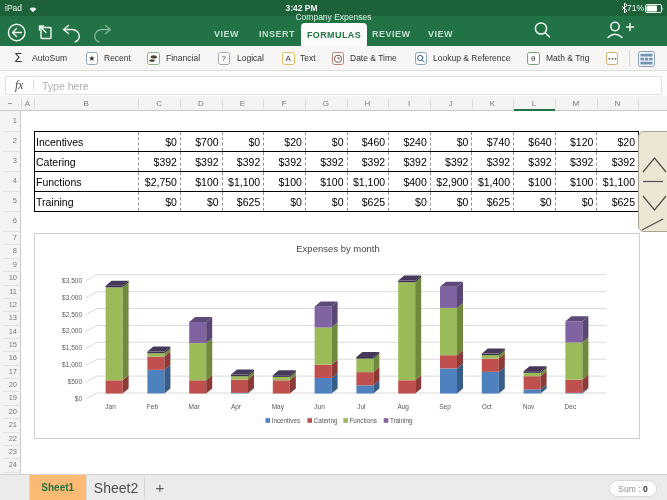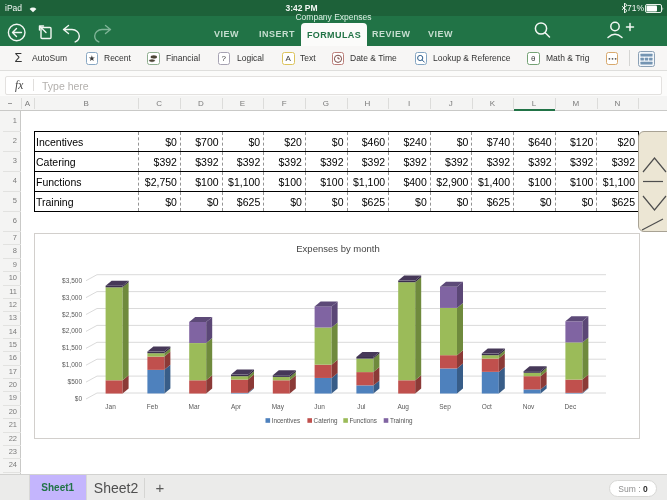--- a/index.html
+++ b/index.html
@@ -36,21 +36,21 @@
 #xtable td { height:20px; padding:0 3px 0 1px; border-top:1px solid #000; border-left:1px dashed #949494; text-align:right; white-space:nowrap; overflow:hidden; }
 #xtable td.lab { text-align:left; }
 #xtable td.b { font-weight:bold; }
 #xtable { border:1.5px solid #000; }
 #xtable tr:first-child td { border-top:none; }
 #xtable td:first-child { border-left:none; }
 
 #rpanel { left:637.5px; top:131px; width:36px; height:101px; background:#ece6d4; border:1px solid #a8a294; border-radius:6px 0 0 6px; }
 
 #bbar { left:0; top:474px; width:667px; height:26px; background:#ebebea; border-top:1px solid #d2d2d0; }
-#sheet1 { position:absolute; left:28.5px; top:0; width:58.5px; height:26px; background:#c4b5fd; border-left:1px solid #d8d8d6; border-right:1px solid #d8d8d6; text-align:center; line-height:26px; font-size:10px; font-weight:bold; color:#217346; }
+#sheet1 { position:absolute; left:28.5px; top:0; width:58.5px; height:26px; background:#fdba74; border-left:1px solid #d8d8d6; border-right:1px solid #d8d8d6; text-align:center; line-height:26px; font-size:10px; font-weight:bold; color:#217346; }
 #sheet2 { position:absolute; left:88px; top:0; width:56px; height:26px; text-align:center; line-height:26px; font-size:14px; color:#4f4f4f; }
 #plus { position:absolute; left:150px; top:0; width:20px; height:26px; text-align:center; line-height:25px; font-size:15px; color:#5a5a5a; font-weight:300; }
 #sumpill { position:absolute; left:609px; top:5px; width:48px; height:17px; background:#fff; border:1px solid #d8d8d6; border-radius:8.5px; text-align:center; line-height:16px; font-size:8.5px; color:#8f8f8f; }
 #sumpill b { color:#2f2f2f; }
 svg text { font-family:"Liberation Sans",sans-serif; }
 </style></head>
 <body>
 <div id="app">
   <div class="abs" id="status">
     <span class="t" style="left:5px;top:3px">iPad</span>

